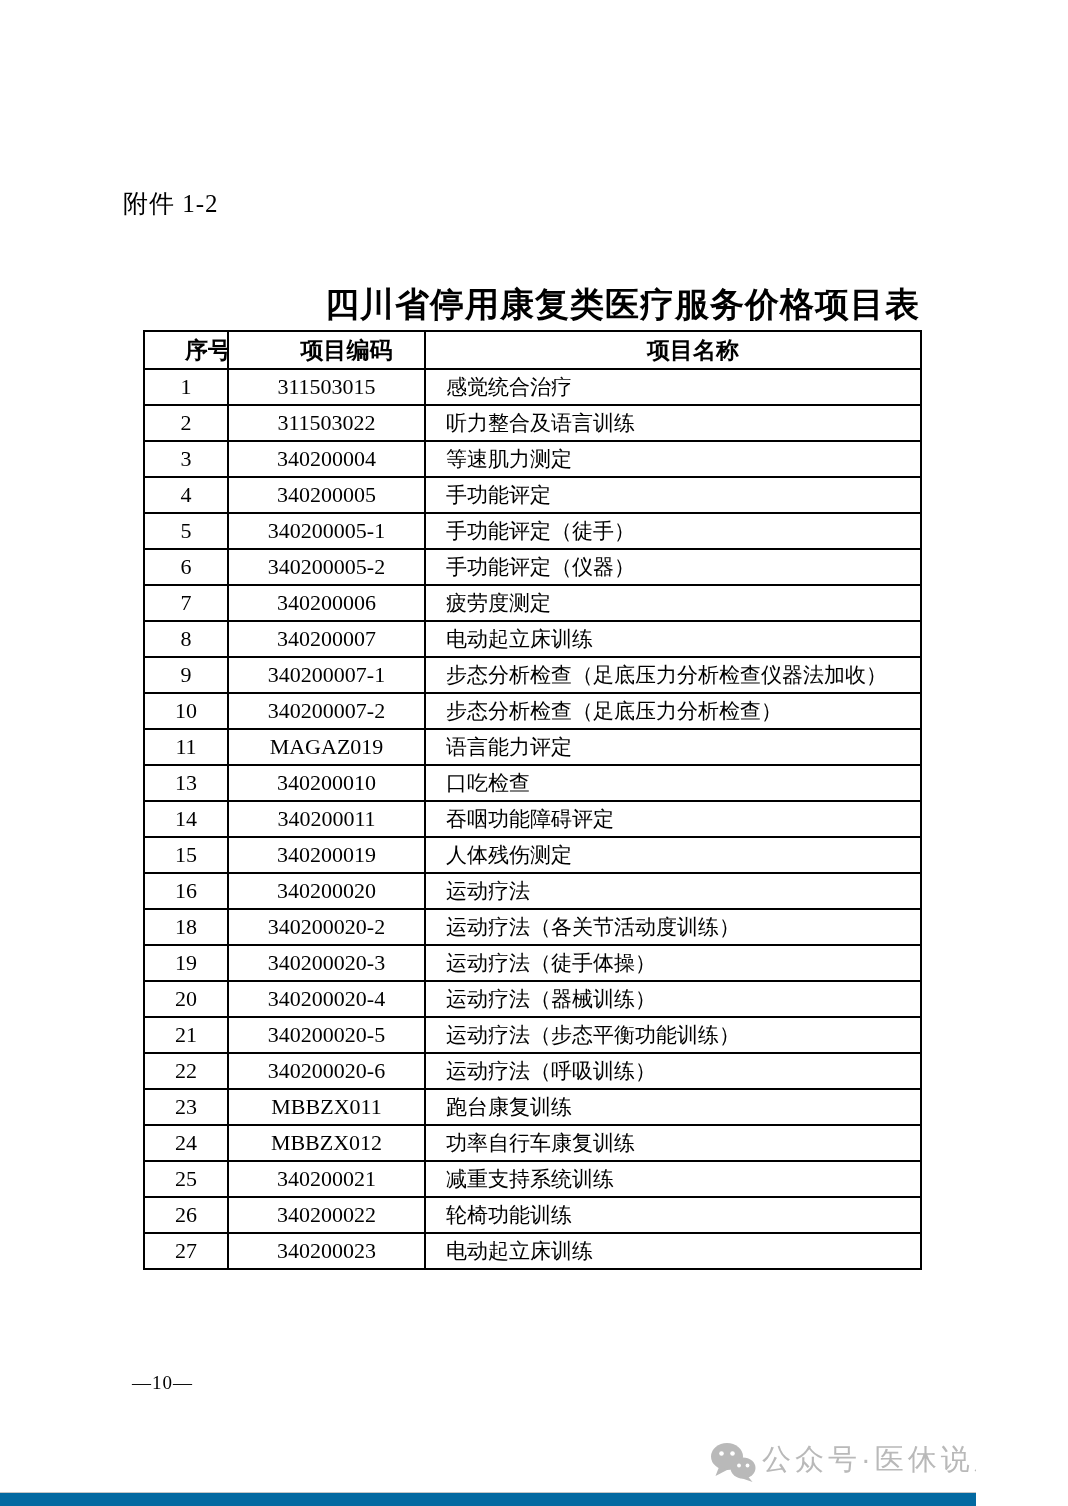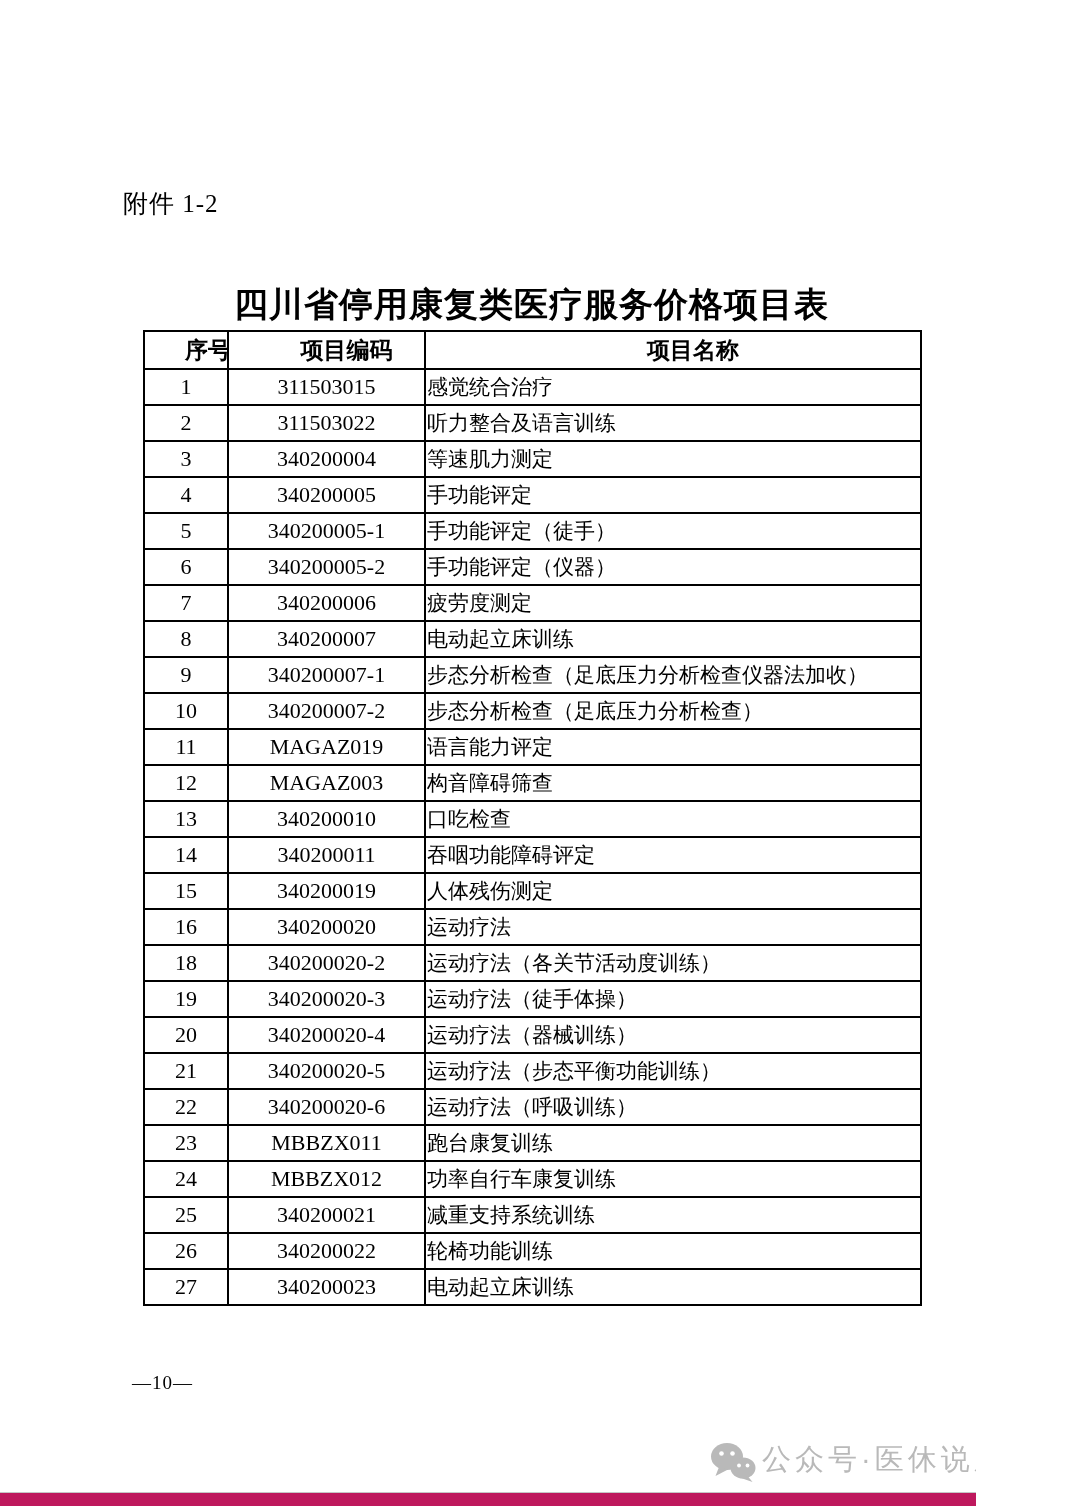--- a/index.html
+++ b/index.html
@@ -1,33 +1,33 @@
 <!DOCTYPE html>
 <html><head>
 <meta charset="utf-8">
 <style>
   html,body { margin:0; padding:0; }
   .canvas {
     position:relative; width:976px; height:1506px;
-    background:#be185d; overflow:hidden;
+    background:#0369a1; overflow:hidden;
     font-family:"Liberation Serif", serif; color:#000;
   }
   .page {
     position:absolute; left:0; top:0; width:1058px; height:1492px;
     background:#ffffff;
     border-right:1px solid #c6c6c6; border-bottom:1px solid #c6c6c6;
     border-bottom-right-radius:10px;
   }
   .attachment-label {
     position:absolute; left:123px; top:191px;
     font-size:25px; line-height:1; letter-spacing:1px;
   }
   .doc-title {
     position:absolute; left:143px; top:287px; width:777px;
-    text-align:center; font-size:34px; font-weight:bold;
+    text-align:right; font-size:34px; font-weight:bold;
     line-height:1.05; letter-spacing:1px; white-space:nowrap;
   }
   table.price-table {
     position:absolute; left:143px; top:330px; width:777px;
     border-collapse:collapse; table-layout:fixed;
     background:#fff;
   }
   .price-table col.c1 { width:84px; }
   .price-table col.c2 { width:197px; }
   .price-table col.c3 { width:496px; }
@@ -36,21 +36,21 @@
   }
   .price-table th {
     height:36px; font-family:"Liberation Sans", sans-serif;
     font-weight:bold; font-size:23px; text-align:center;padding-left:40px;
   }
   .price-table td {
     height:34px; font-size:22px; text-align:center;
     font-family:"Liberation Serif", serif;
   }
   .price-table td.name {
-    text-align:left; padding-left:1px; font-size:21px;
+    text-align:left; padding-left:20px; font-size:21px;
   }
   .page-number {
     position:absolute; left:132px; top:1373px;
     font-size:19px; line-height:1; letter-spacing:1px;
   }
   .wm-wechat-icon {
     position:absolute; left:710px; top:1442px; width:46px; height:40px;
   }
   .wm-gray-text {
     position:absolute; left:762px; top:1445px;
@@ -138,25 +138,20 @@
           <td>10</td>
           <td>340200007-2</td>
           <td class="name">步态分析检查（足底压力分析检查）</td>
         </tr>
         <tr>
           <td>11</td>
           <td>MAGAZ019</td>
           <td class="name">语言能力评定</td>
         </tr>
         <tr>
-          <td>12</td>
-          <td>MAGAZ003</td>
-          <td class="name">构音障碍筛查</td>
-        </tr>
-        <tr>
           <td>13</td>
           <td>340200010</td>
           <td class="name">口吃检查</td>
         </tr>
         <tr>
           <td>14</td>
           <td>340200011</td>
           <td class="name">吞咽功能障碍评定</td>
         </tr>
         <tr>

